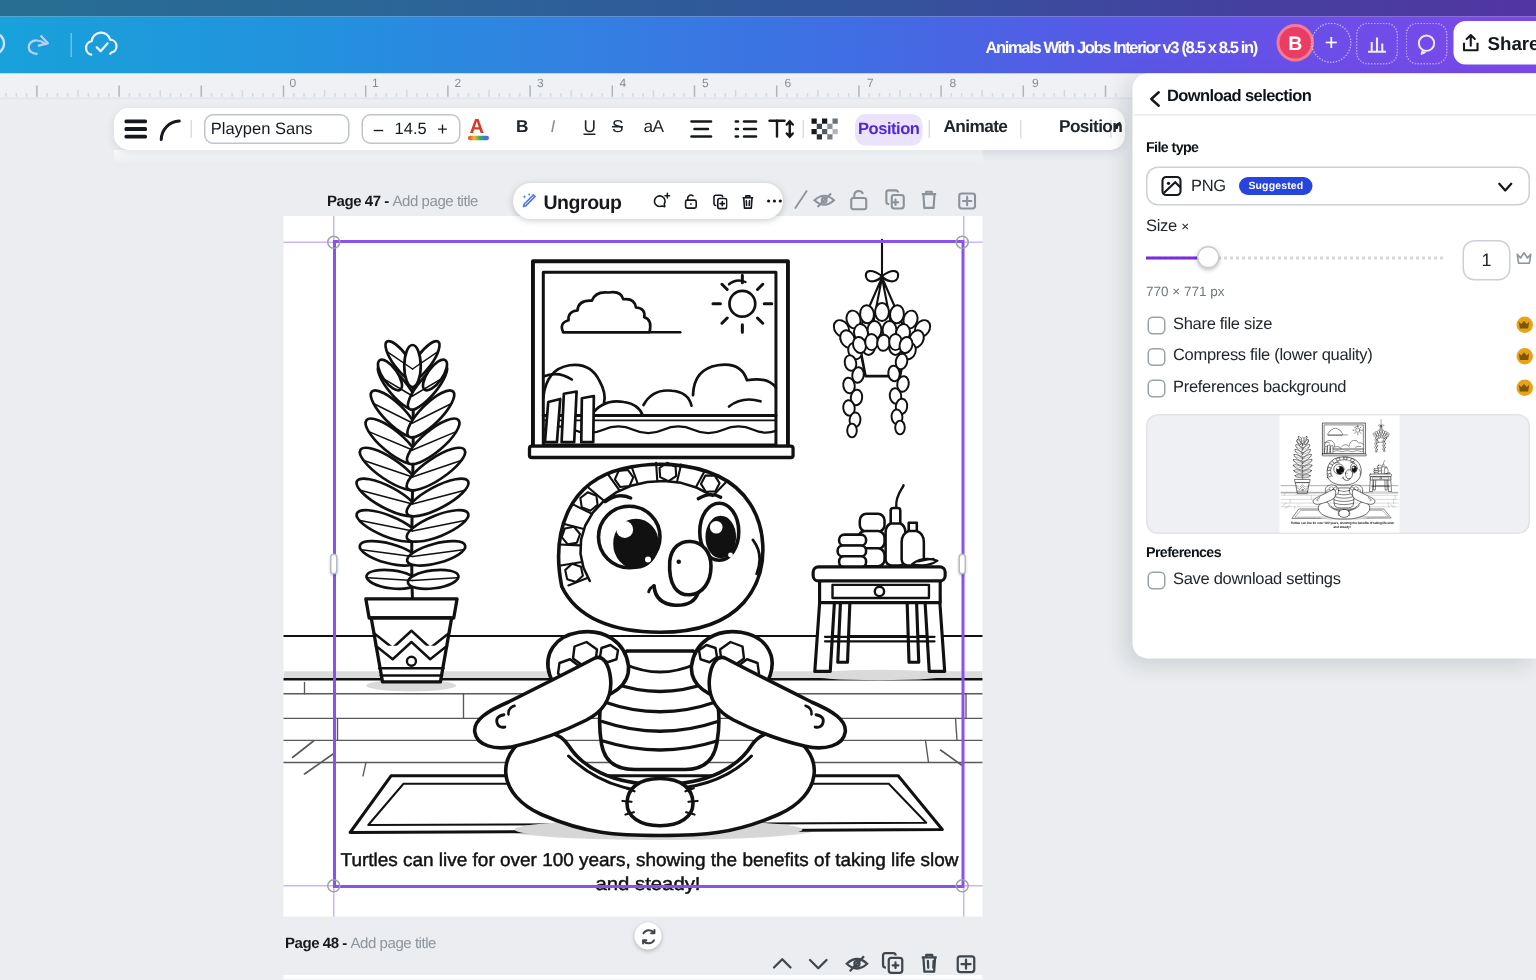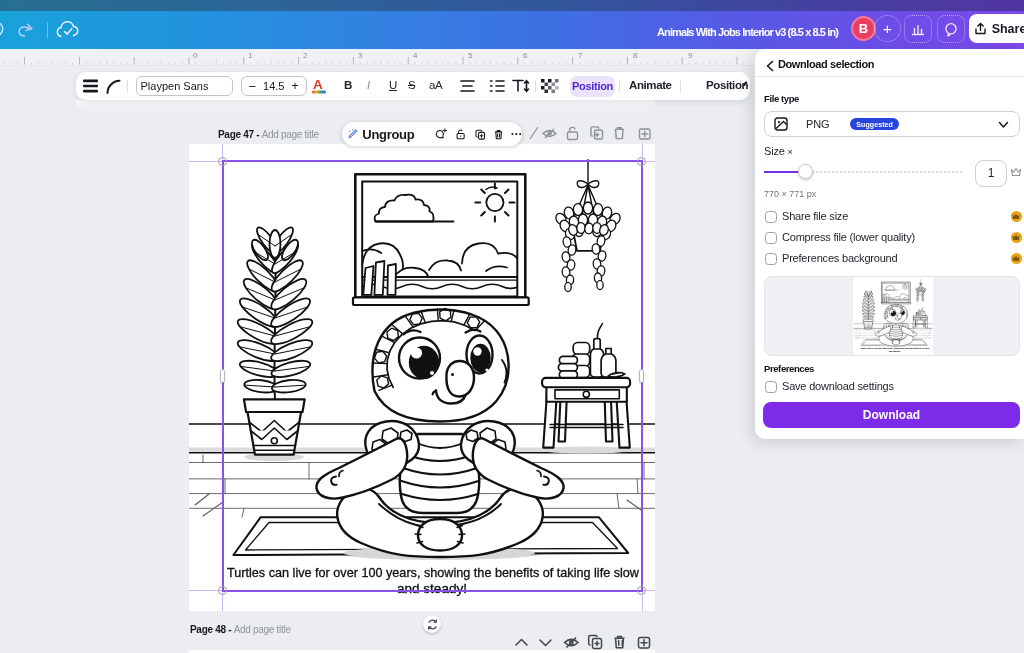--- a/index.html
+++ b/index.html
@@ -63,21 +63,21 @@
   #refresh { left:423px; top:615px; width:18px; height:18px; border-radius:50%; background:#fff;
     box-shadow:0 1px 3px rgba(0,0,0,.25); display:flex; align-items:center; justify-content:center; }
 
   
   #panel { left:755px; top:49px; width:269px; height:390px; background:#fff; border-radius:10px 0 0 10px;
     box-shadow:-4px 4px 14px rgba(45,55,70,.16);text-decoration:underline; }
   #panel .hdr { left:23px; top:9px; font-size:11px; font-weight:700; color:#0e1318; letter-spacing:-0.4px; }
   #panel .divider { left:0; top:27px; width:269px; height:1px; background:#e9ebee; }
   .plabel { font-size:9.5px; font-weight:700; color:#0e1318; letter-spacing:-0.4px; }
   #ftbox { left:9px; top:62px; width:256px; height:26px; border:1px solid #ccd1d7; border-radius:8px;
-    display:flex; align-items:center;gap:12px; }
+    display:flex; align-items:center; }
   .sugg { background:#2545dd; color:#fff; font-size:7px; font-weight:700; border-radius:7px;
     padding:2.5px 6px; letter-spacing:.1px; }
   .ptext { font-size:11px; color:#22272d; letter-spacing:-0.2px; }
   .psmall { font-size:9px; color:#6f7780; }
   .checkbox { width:12px; height:12px; border:1.4px solid #9aa1a9; border-radius:3.5px; background:#fff; }
   .crown { width:11px; height:11px; border-radius:50%; background:#eaa317;
     display:flex; align-items:center; justify-content:center; }
   #previewbox { left:9px; top:227px; width:256px; height:80px; background:#eef0f3;
     border:1px solid #e2e4e8; border-radius:8px; }
   #thumb { left:88px; top:0px; width:80px; height:78px; background:#fff; }
@@ -785,15 +785,14 @@
     </div>
 
   <div id="previewbox" class="abs">
     <div id="thumb" class="abs"><svg width="80" height="78" viewBox="0 0 478 467" preserveAspectRatio="xMidYMid meet">
           <use href="#illu" transform="translate(6,0)"></use>
         </svg></div>
   </div>
   <div class="plabel abs" style="left:9px; top:314px;">Preferences</div>
   <div class="checkbox abs" style="left:9.5px; top:331.5px;"></div>
   <div class="ptext abs" style="left:27px; top:331px;">Save download settings</div>
-  <div id="dlbtn" class="abs">Download</div>
 </div>
 
 
 </body></html>

